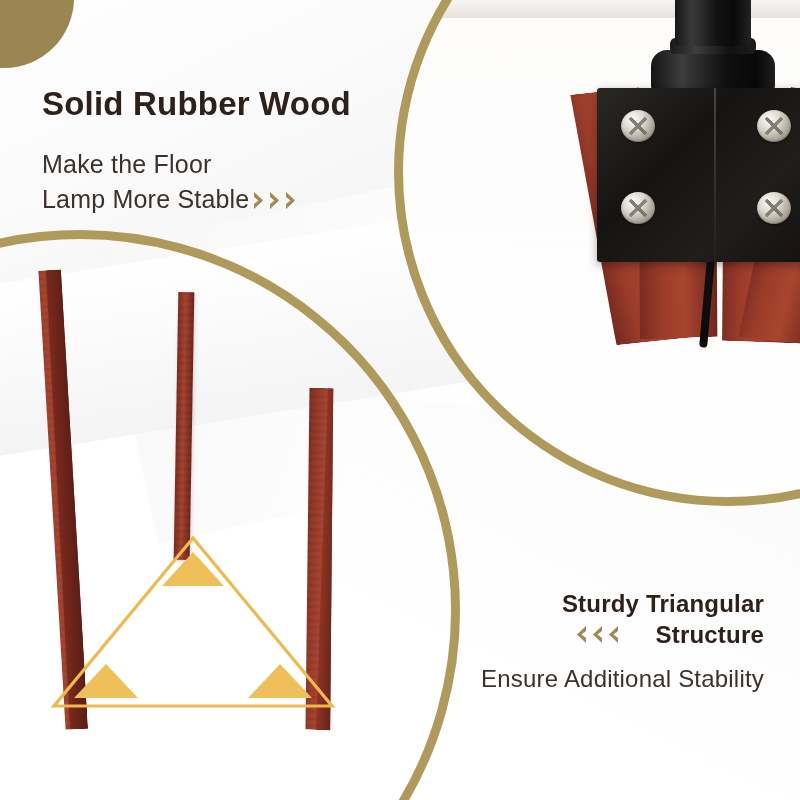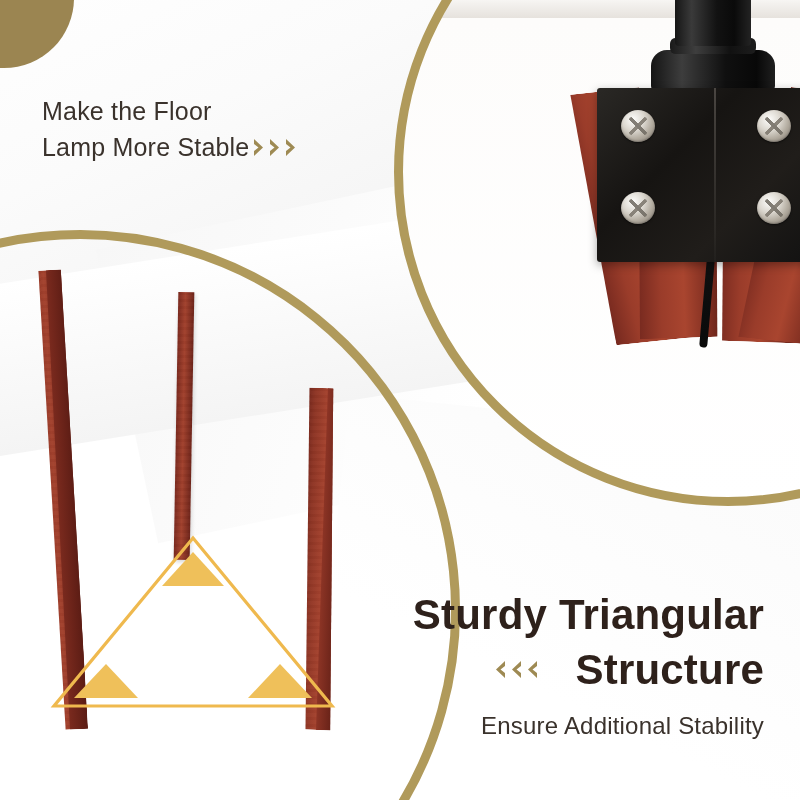--- a/index.html
+++ b/index.html
@@ -162,25 +162,25 @@
   .block-tl { position:absolute; left:42px; top:86px; width:400px; }
   .h1 {
     font-size:33px; font-weight:700; letter-spacing:.2px;
     color:#2e211b; line-height:1.12; white-space:nowrap;
   }
   .sub-line { display:flex; align-items:center; gap:4px; }
   .sub {
     font-size:25px; font-weight:300; color:#3a322c; line-height:1.42;
     letter-spacing:.2px; white-space:nowrap;
   }
-  .block-tl .sub-wrap { margin-top:8px; }
+  .block-tl .sub-wrap { margin-top:24px; }
 
   .block-br { position:absolute; right:36px; top:588px; width:470px; text-align:right; }
   .h2 {
-    font-size:42px; font-weight:700; color:#2e211b; line-height:1.30;
+    font-size:24px; font-weight:700; color:#2e211b; line-height:1.30;
     letter-spacing:.2px; white-space:nowrap;
   }
   .h2-row { display:flex; align-items:center; justify-content:flex-end; gap:37px; }
   .sub2 {
     font-size:24px; font-weight:300; color:#3a322c; margin-top:15px;
     letter-spacing:.2px; white-space:nowrap;
   }
 
   
   .chev { display:inline-flex; align-items:center; gap:3px; }
@@ -248,20 +248,21 @@
   <div class="tri-wrap">
     <svg class="tri-svg" width="290" height="185" viewBox="0 0 290 185">
       <polygon points="145,8 284,176 6,176" fill="none" stroke="#efb94e" stroke-width="3.2"></polygon>
       <polygon points="145,22 176,56 114,56" fill="#efc05a"></polygon>
       <polygon points="26,168 58,134 90,168" fill="#efc05a"></polygon>
       <polygon points="200,168 232,134 264,168" fill="#efc05a"></polygon>
     </svg>
   </div>
 
   <div class="block-tl">
+    <div class="h1">Solid Rubber Wood</div>
     <div class="sub-wrap">
       <div class="sub">Make the Floor</div>
       <div class="sub-line">
         <div class="sub">Lamp More Stable</div>
         <span class="chev">
           <svg width="13" height="19" viewBox="0 0 13 19">
               <path d="M1 1 L10 9.5 L1 18 L1 13 L5.5 9.5 L1 6 Z" fill="#9e8a53"></path>
             </svg>
           <svg width="13" height="19" viewBox="0 0 13 19">
               <path d="M1 1 L10 9.5 L1 18 L1 13 L5.5 9.5 L1 6 Z" fill="#9e8a53"></path>

